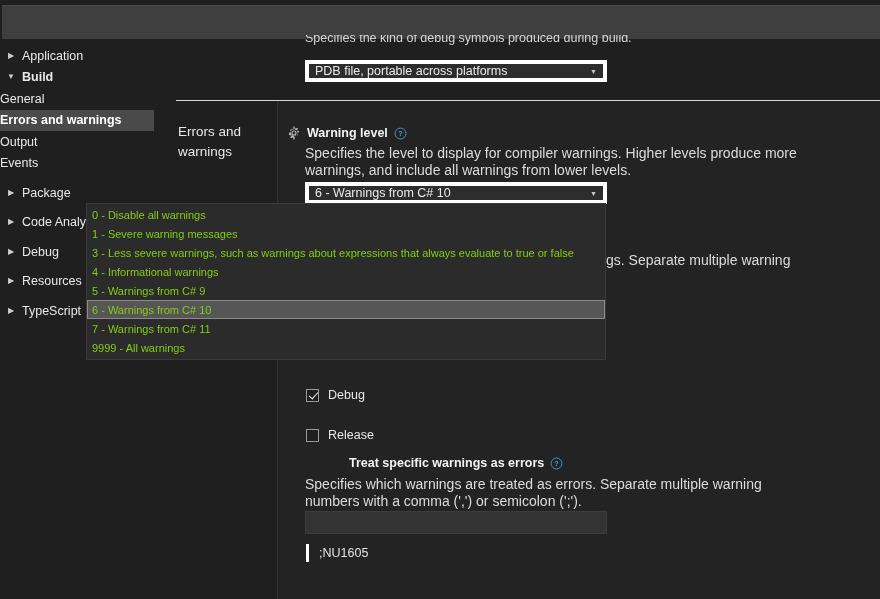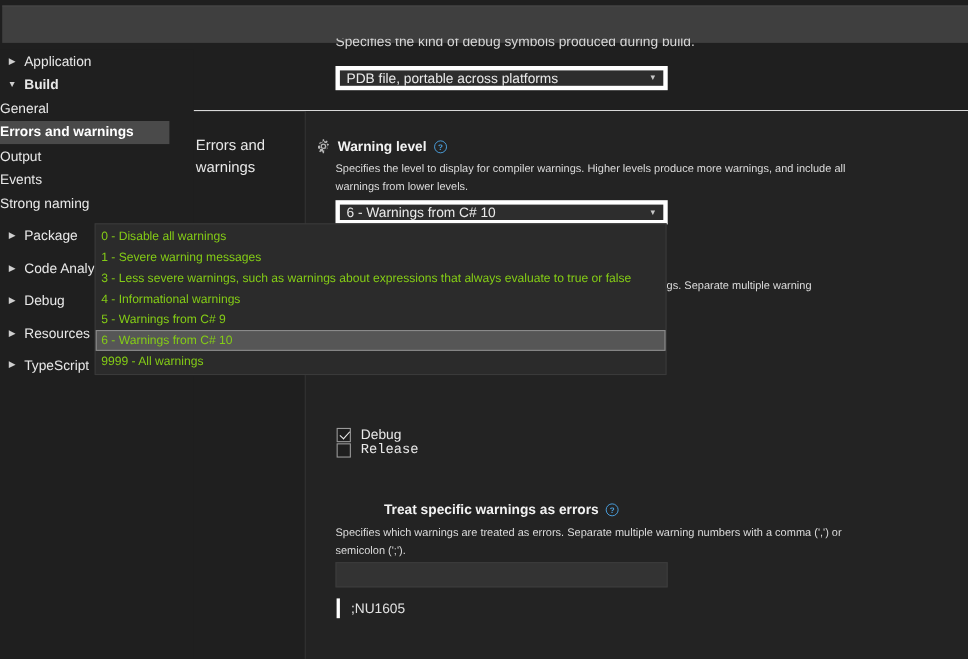--- a/index.html
+++ b/index.html
@@ -119,21 +119,21 @@
     display: block;
   }
 
   .help-icon {
     width: 13px; height: 13px;
     flex: 0 0 13px;
     display: block;
   }
 
   .desc {
-    font-size: 10px;
+    font-size: 14px;
     line-height: 17px;
     color: #dcdcdc;
   }
 
   
   .combo {
     height: 22px;
     background: #2d2d2d;
     border: 4px solid #ffffff;
     display: flex;
@@ -273,23 +273,20 @@
   </div>
 
   <div class="nav-row child">
     <span class="nav-label">Output</span>
   </div>
 
   <div class="nav-row child">
     <span class="nav-label">Events</span>
   </div>
 
-  <div class="nav-row child">
-    <span class="nav-label">Strong naming</span>
-  </div>
 
 
   <div class="nav-gap"></div>
 
   <div class="nav-row">
     <span class="twisty">▶</span>
     <span class="nav-label">Package</span>
   </div>
 
   <div class="nav-gap"></div>
@@ -343,21 +340,21 @@
   <span class="caret">▼</span>
 </div>
 
 <div class="desc abs" style="left:606px; top:252px; width:230px; white-space:nowrap;">gs. Separate multiple warning</div>
 
 <div class="checkrow abs" style="left:306px; top:386px;">
   <span class="cbox checked"></span>
   <span class="check-label">Debug</span>
 </div>
 
-<div class="checkrow abs" style="left:306px; top:400px;font-family:Liberation Mono, monospace;">
+<div class="checkrow abs" style="left:306px; top:426px;">
   <span class="cbox"></span>
   <span class="check-label">Release</span>
 </div>
 
 <div class="setting-head abs" style="left:305px; top:456px;margin-left:44px;">
   <span>Treat specific warnings as errors</span>
   <svg class="help-icon" viewBox="0 0 16 16">
     <circle cx="8" cy="8" r="6.7" fill="none" stroke="#4a9edb" stroke-width="1.1"></circle>
     <text x="8" y="11.5" text-anchor="middle" font-family="Liberation Sans, sans-serif" font-size="9" font-weight="bold" fill="#4a9edb">?</text>
   </svg>
@@ -374,14 +371,15 @@
   <span class="msgtext">;NU1605</span>
 </div>
 
 <div id="dropdown-popup">
   <div class="opt">0 - Disable all warnings</div>
   <div class="opt">1 - Severe warning messages</div>
   <div class="opt">3 - Less severe warnings, such as warnings about expressions that always evaluate to true or false</div>
   <div class="opt">4 - Informational warnings</div>
   <div class="opt">5 - Warnings from C# 9</div>
   <div class="opt highlighted">6 - Warnings from C# 10</div>
+  <div class="opt">7 - Warnings from C# 11</div>
   <div class="opt">9999 - All warnings</div>
 </div>
 
 </body></html>

